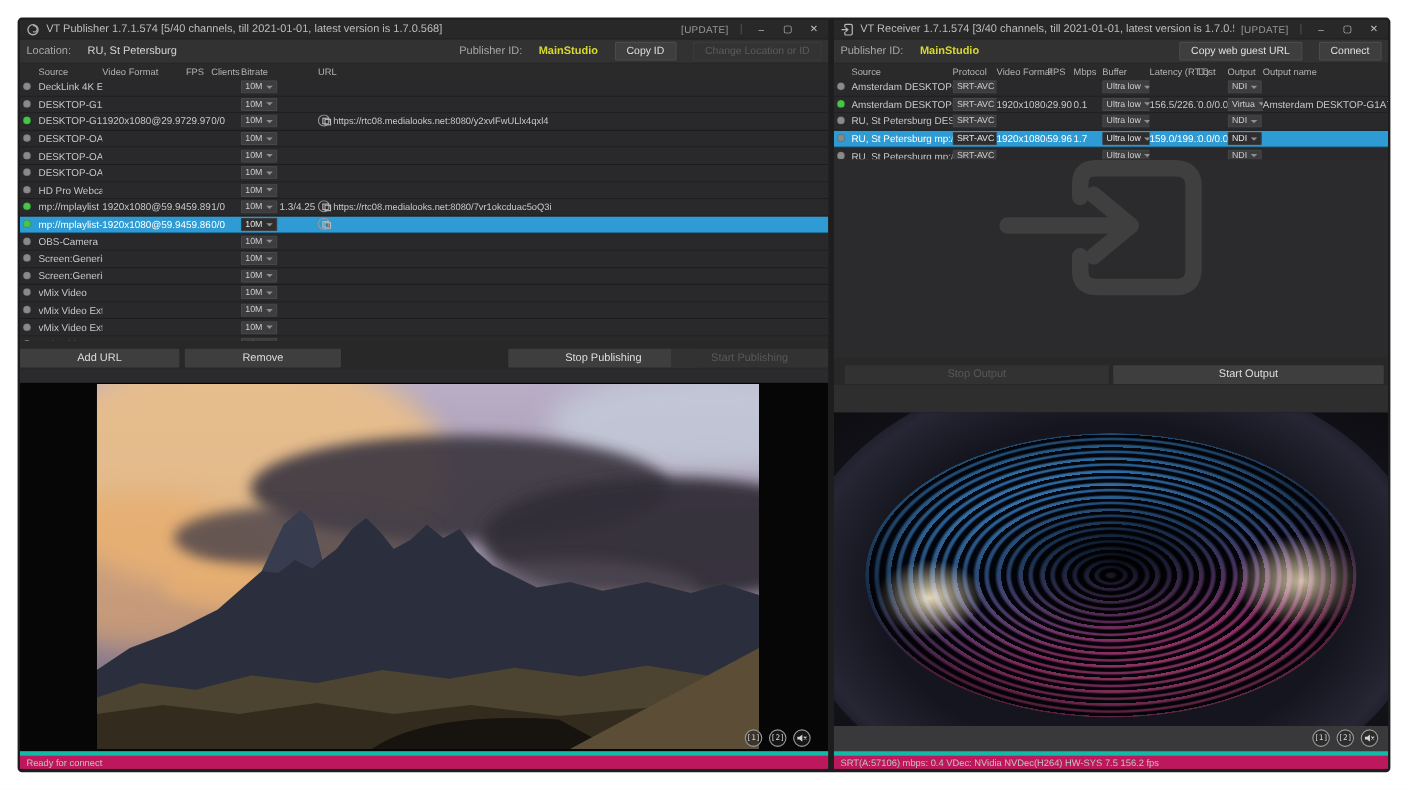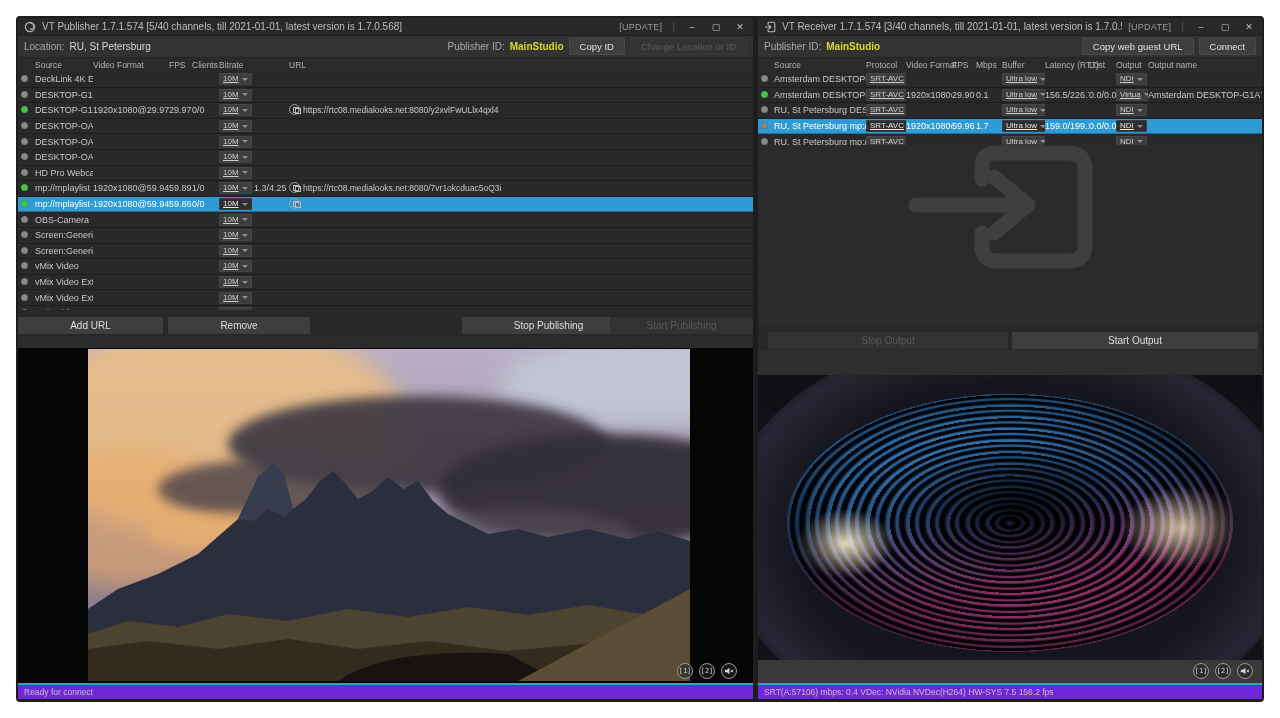--- a/index.html
+++ b/index.html
@@ -14,21 +14,21 @@
   .titlebar{position:absolute;left:0;top:0;right:0;height:18px;background:#282828;display:flex;align-items:center;
     padding:0 6px;box-sizing:border-box;color:#bdbdbd;font-size:10px;gap:6px;border-bottom:1px solid #1f1f1f;}
   .titlebar .title{white-space:nowrap;overflow:hidden;}
   .tb-right{margin-left:auto;display:flex;align-items:center;gap:10px;color:#9a9a9a;}
   .tb-right .update{font-size:9px;letter-spacing:.3px;}
   .tb-right .sep{color:#555;}
   .wbtn{font-size:9px;color:#c0c0c0;width:14px;text-align:center;cursor:default;}
 
   
   .subbar{position:absolute;left:0;top:18px;right:0;height:22px;background:#323232;display:flex;align-items:center;
-    padding:0 6px;box-sizing:border-box;font-size:10px;color:#a8a8a8;gap:5px;border-bottom:1px solid #262626;}
+    padding:0 6px;box-sizing:border-box;font-size:10px;color:#a8a8a8;gap:15px;border-bottom:1px solid #262626;}
   .subbar .val{color:#d6d6d6;}
   .subbar .spacer{flex:1;}
   .pubid{color:#d9d92e;font-weight:bold;}
   .btn{background:#3e3e3e;border:1px solid #4a4a4a;color:#e0e0e0;font-size:9.5px;height:17px;line-height:15px;
     padding:0 10px;border-radius:1px;font-family:inherit;}
   .btn.disabled{background:#333333;border-color:#3a3a3a;color:#5c5c5c;}
 
   
   .thead{position:absolute;left:0;top:40px;right:0;height:14px;background:#2a2a2a;color:#b2b2b2;font-size:8.5px;
     border-bottom:1px solid #1f1f1f;align-items:center;}
@@ -39,21 +39,21 @@
   .rec-empty{position:absolute;left:0;right:0;top:127px;height:180px;background:#2b2b2d;}
   .trow{height:14.6px;background:#29292b;border-bottom:1px solid rgba(0,0,0,.28);color:#c8c8c8;font-size:9px;align-items:center;}
   .trow.selected{background:#2e9bd4;color:#ffffff;}
   .pub-grid{display:grid;grid-template-columns:17px 58px 76px 23px 27px 35px 35px 14px 1fr;}
   .rec-grid{display:grid;grid-template-columns:16px 92px 40px 46px 24px 26px 43px 44px 27px 32px 1fr;}
   .cell{white-space:nowrap;overflow:hidden;}
   .dot{display:inline-block;width:7px;height:7px;border-radius:50%;margin-left:3px;background:#8a8a8a;
     box-shadow:inset 0 0 1px rgba(0,0,0,.6);}
   .dot.live{background:#47c747;}
   .chip{display:inline-flex;align-items:center;gap:3px;background:#3d3d40;border:1px solid #474749;border-radius:1px;
-    font-size:8px;color:#cfcfcf;padding:0 3px;height:10px;line-height:10px;text-decoration:underline;}
+    font-size:8px;color:#cfcfcf;padding:0 3px;height:10px;line-height:10px;}
   .trow.selected .chip{background:#2e2e30;border-color:#3c3c3e;color:#e6e6e6;}
   .caret{width:0;height:0;border-left:3px solid transparent;border-right:3px solid transparent;border-top:3px solid #8f8f8f;}
   .copyicon{position:relative;display:inline-block;width:11px;height:11px;border:1px solid #9a9a9a;border-radius:50%;box-sizing:border-box;}
   .copyicon::before{content:"";position:absolute;left:3px;top:2px;width:4px;height:4px;border:1px solid #bdbdbd;}
   .copyicon::after{content:"";position:absolute;left:4.5px;top:3.5px;width:4px;height:4px;border:1px solid #bdbdbd;background:rgba(0,0,0,.2);}
   .urltxt{font-size:8.5px;color:#c9c9c9;}
   .trow.selected .urltxt{color:#fff;}
 
   
   .btnbar{position:absolute;left:0;right:0;background:#282828;}
@@ -83,22 +83,22 @@
   .rec-iconrow{position:absolute;left:0;right:0;top:642px;height:23px;background:#39393b;}
 
   
   .pcontrols{position:absolute;display:flex;gap:6px;align-items:center;}
   .pc-pub{right:16px;bottom:4px;}
   .pc-rec{right:9px;top:3px;}
   .cbtn{width:16px;height:16px;border-radius:50%;border:1px solid #9a9a9a;background:rgba(35,35,35,.55);color:#d5d5d5;
     display:flex;align-items:center;justify-content:center;font-size:7px;font-family:"DejaVu Sans Mono",monospace;box-sizing:border-box;}
 
   
-  .statusbar{position:absolute;left:0;right:0;top:665px;height:16px;background:#6d28d9;color:#c2c2c2;font-size:8.5px;
-    display:flex;align-items:center;padding:0 6px;box-sizing:border-box;border-top:2px solid #14b8a6;white-space:nowrap;overflow:hidden;}
+  .statusbar{position:absolute;left:0;right:0;top:665px;height:16px;background:#be185d;color:#c2c2c2;font-size:8.5px;
+    display:flex;align-items:center;padding:0 6px;box-sizing:border-box;border-top:4px solid #14b8a6;white-space:nowrap;overflow:hidden;}
 
   .watermark{position:absolute;left:140px;top:0px;}
   .appicon{display:inline-flex;width:12px;height:12px;}
 </style>
 </head>
 <body>
 
 <div class="desktop">
   <div class="backdrop"></div>
 

